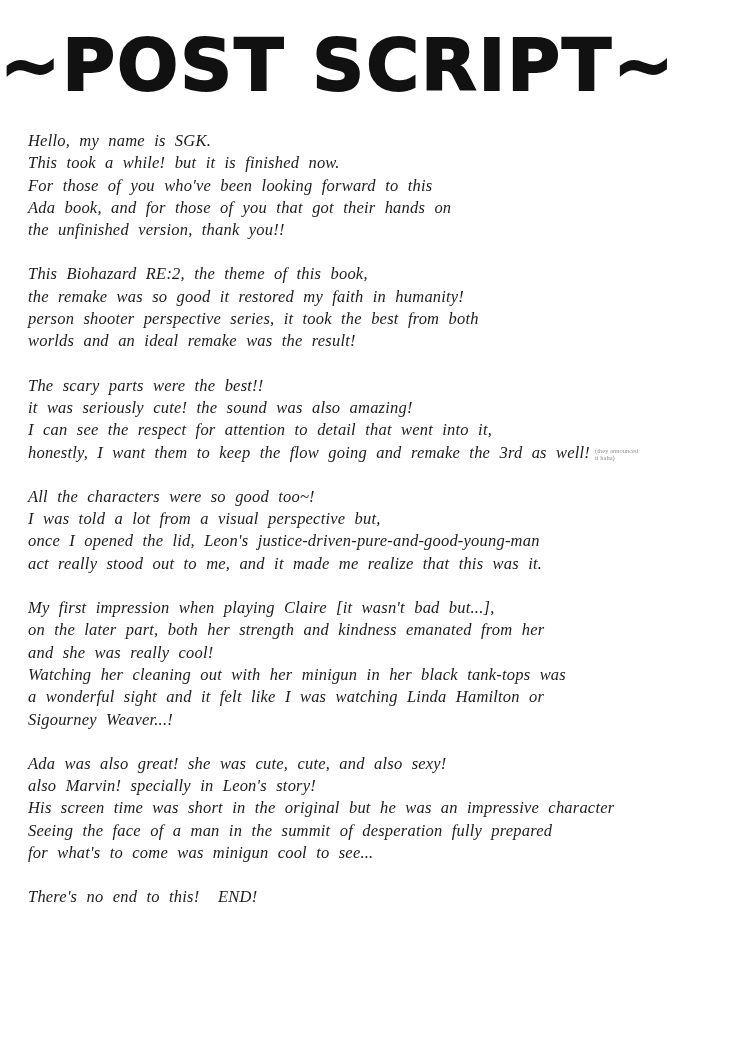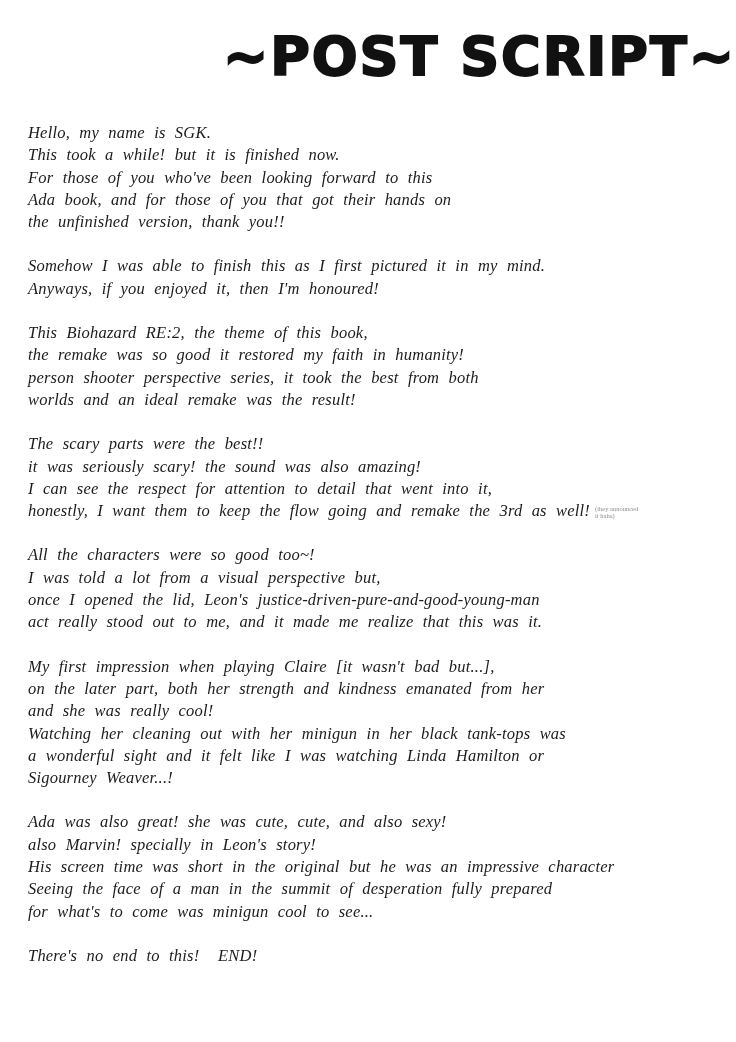--- a/index.html
+++ b/index.html
@@ -12,26 +12,26 @@
     width: 736px;
     height: 1042px;
     margin: 0 auto;
     background: #ffffff;
     color: #1c1c1c;
     overflow: hidden;
     font-family: "DejaVu Sans", sans-serif;
   }
   .title {
     margin: 0;
-    padding-top: 20px;
+    padding-top: 28px;
     height: 78px;
-    text-align: right;
+    text-align: left;
     font-family: "DejaVu Sans", sans-serif;
     font-weight: bold;
-    font-size: 54px;
+    font-size: 72px;
     line-height: 74px;
     letter-spacing: 2px;
     color: #111111;
     -webkit-text-stroke: 2px #111111;
   }
   .body-text {
     margin-top: 24px;
     padding-left: 28px;
     padding-right: 20px;
   }
@@ -73,35 +73,31 @@
   <div class="body-text">
 
     <div class="para">
       <div class="line">Hello, my name is SGK.</div>
       <div class="line">This took a while! but it is finished now.</div>
       <div class="line">For those of you who've been looking forward to this</div>
       <div class="line">Ada book, and for those of you that got their hands on</div>
       <div class="line">the unfinished version, thank you!!</div>
     </div>
 
-    <div class="para">
-      <div class="line">Somehow I was able to finish this as I first pictured it in my mind.</div>
-      <div class="line">Anyways, if you enjoyed it, then I'm honoured!</div>
-    </div>
 
     <div class="para">
       <div class="line">This Biohazard RE:2, the theme of this book,</div>
       <div class="line">the remake was so good it restored my faith in humanity!</div>
       <div class="line">person shooter perspective series, it took the best from both</div>
       <div class="line">worlds and an ideal remake was the result!</div>
     </div>
 
     <div class="para">
       <div class="line">The scary parts were the best!!</div>
-      <div class="line">it was seriously scary! the sound was also amazing!</div>
+      <div class="line">it was seriously cute! the sound was also amazing!</div>
       <div class="line">I can see the respect for attention to detail that went into it,</div>
       <div class="line"><span>honestly, I want them to keep the flow going and remake the 3rd as well!</span><span class="note"><span>(they announced</span><span>it haha)</span></span></div>
     </div>
 
     <div class="para">
       <div class="line">All the characters were so good too~!</div>
       <div class="line">I was told a lot from a visual perspective but,</div>
       <div class="line">once I opened the lid, Leon's justice-driven-pure-and-good-young-man</div>
       <div class="line">act really stood out to me, and it made me realize that this was it.</div>
     </div>

